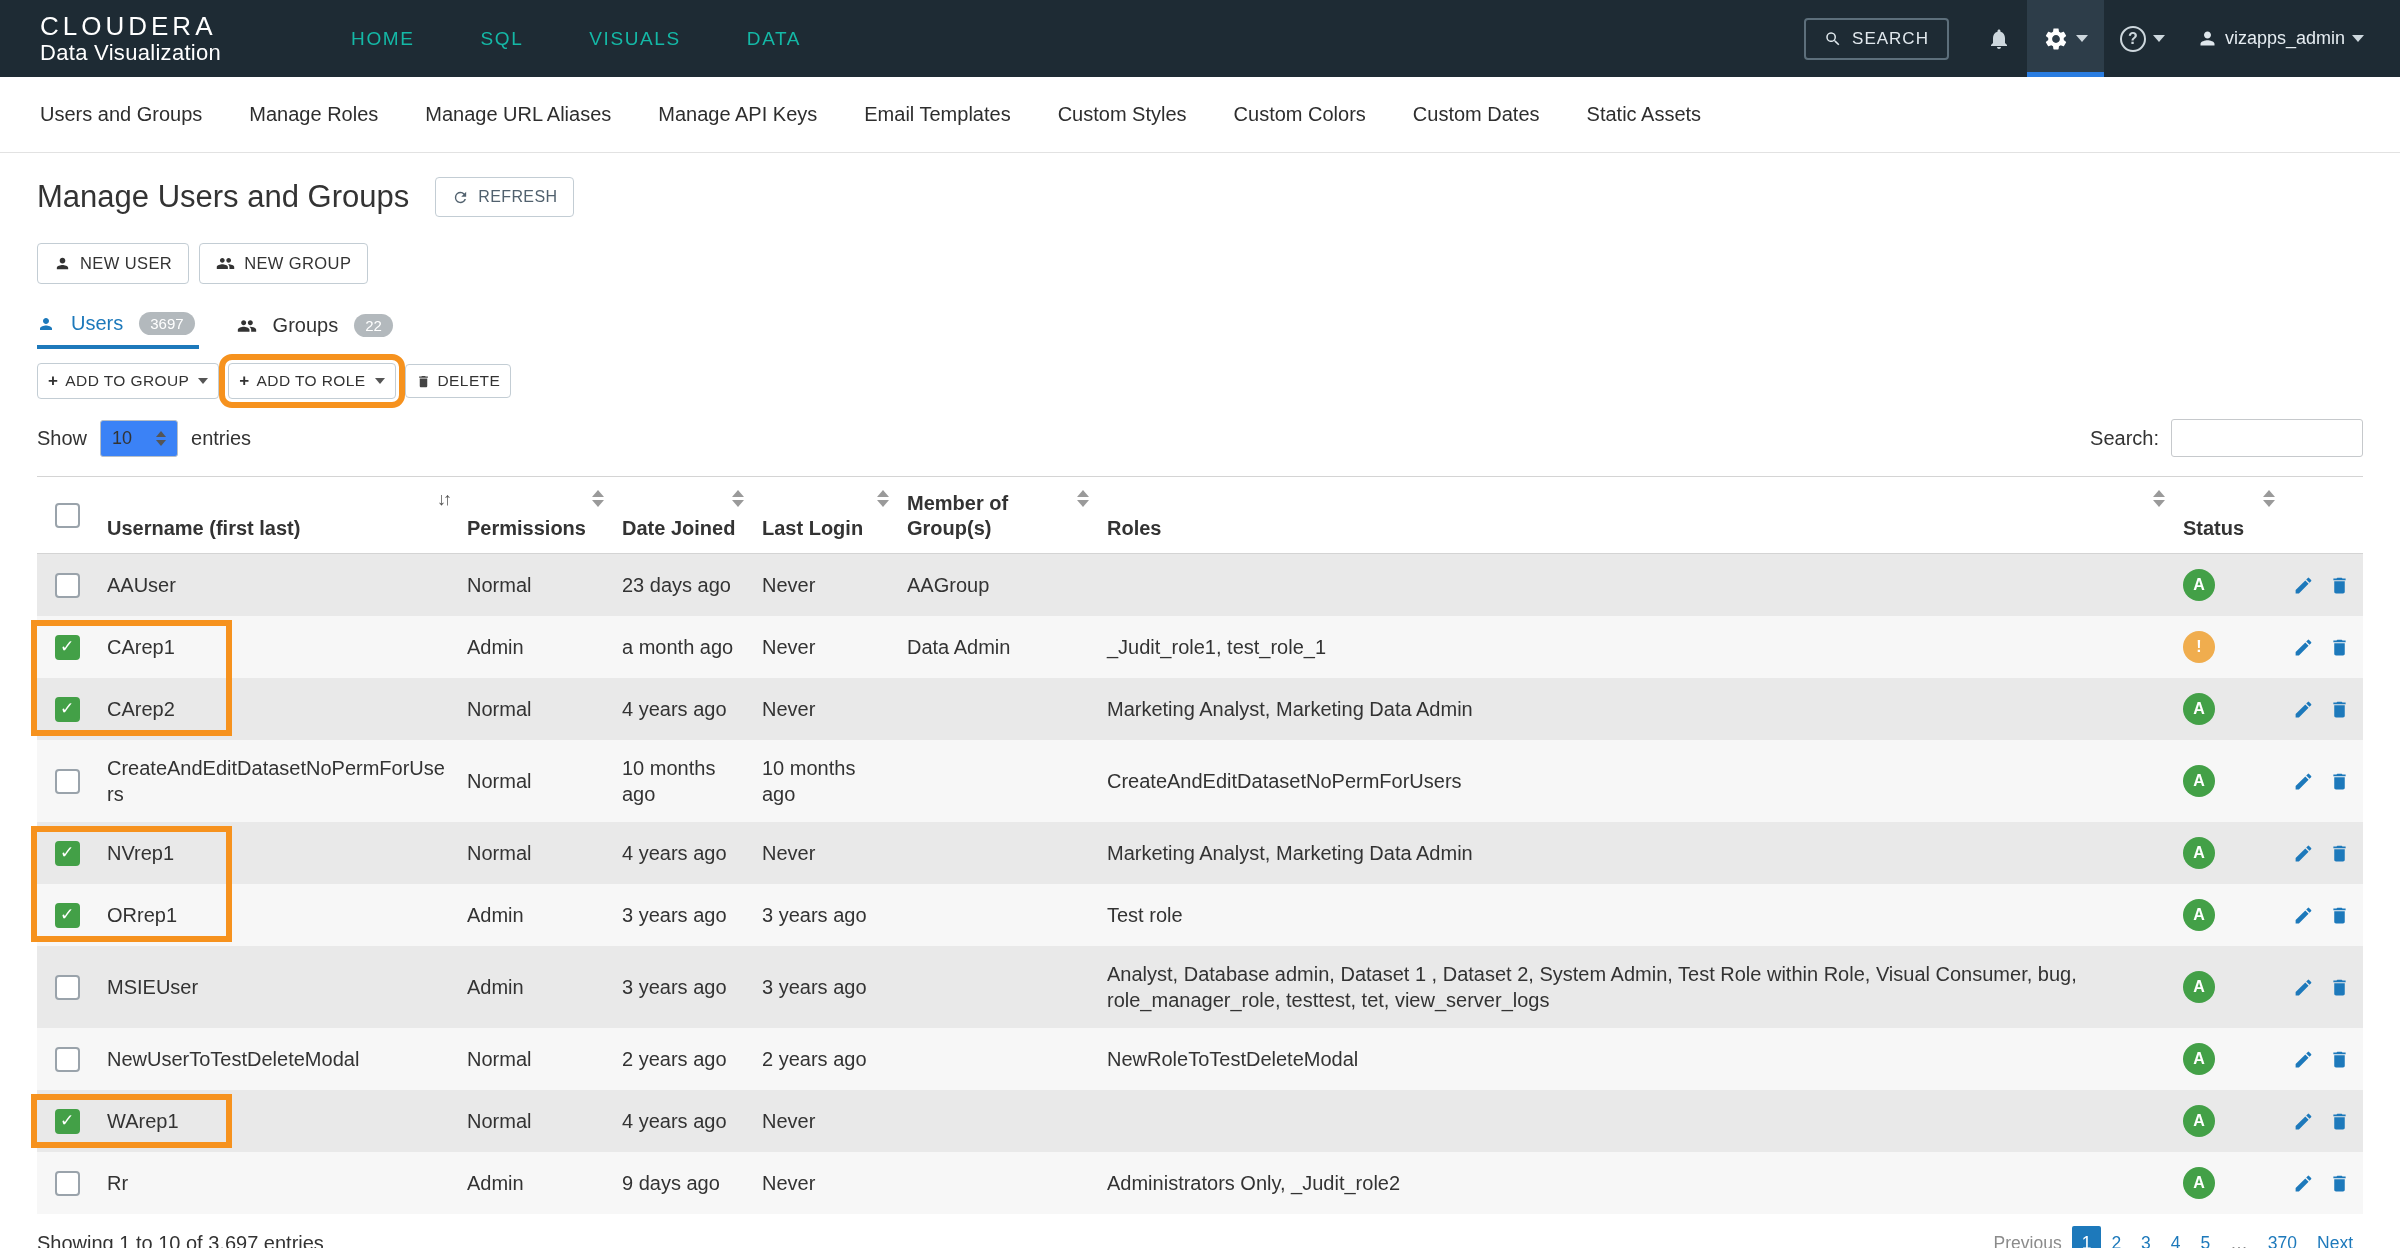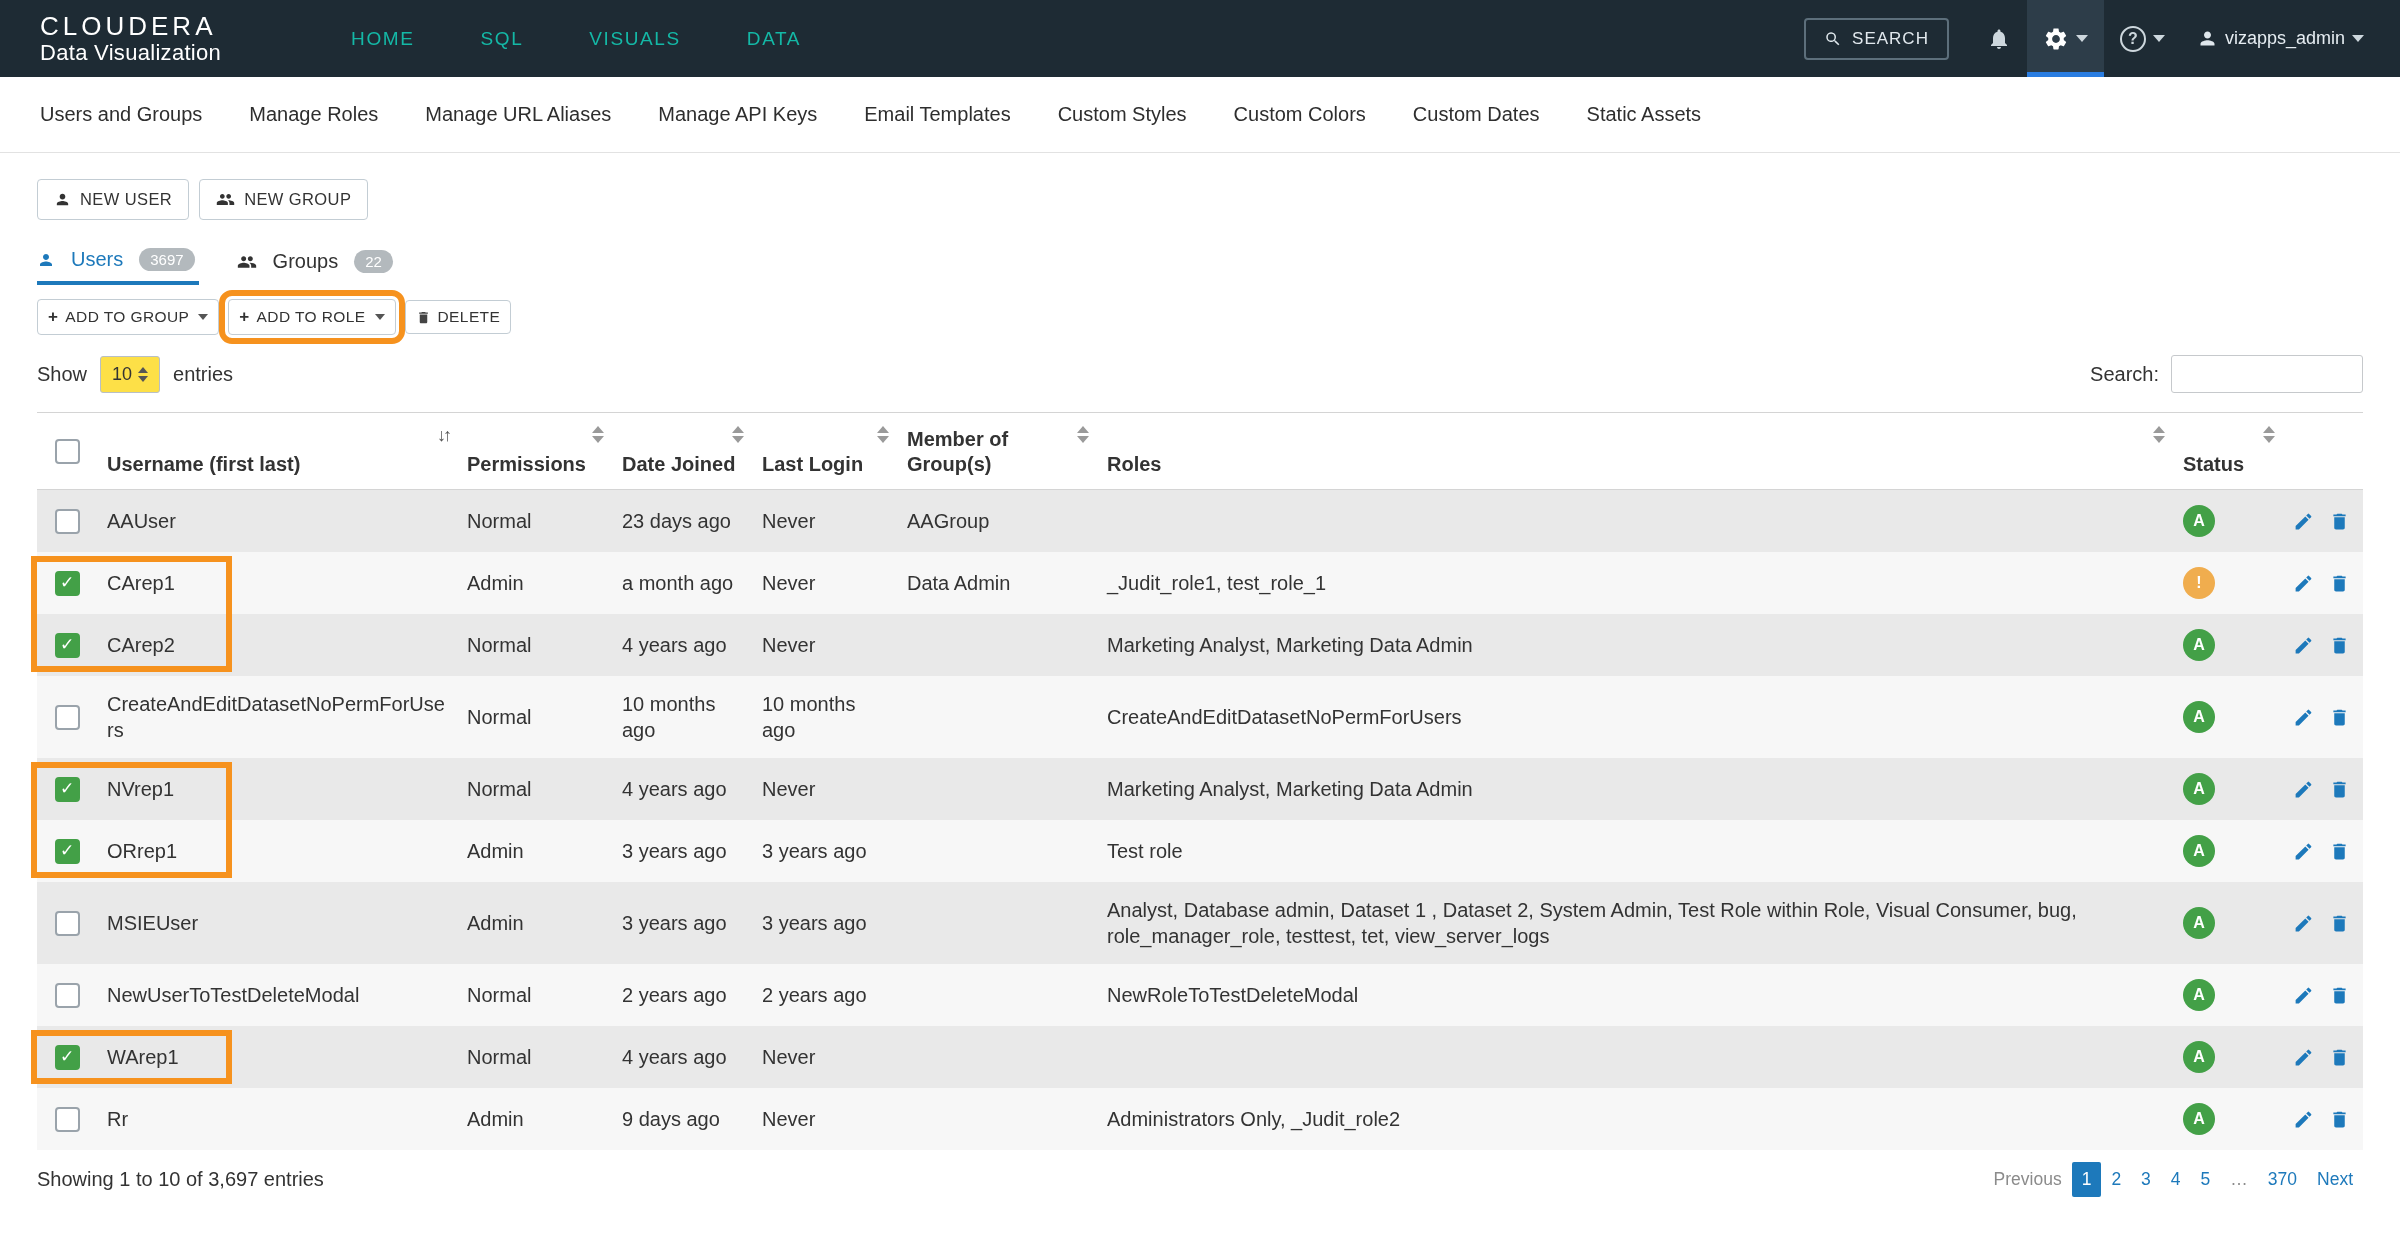--- a/index.html
+++ b/index.html
@@ -47,21 +47,21 @@
   .tab{display:flex;align-items:center;gap:16px;font-size:20px;padding:0 4px 10px 0;cursor:pointer;color:#333}
   .tab.active{color:var(--accent);border-bottom:4px solid var(--accent)}
   .badge{background:#b3b9bd;color:#fff;border-radius:13px;padding:3px 11px;font-size:15px}
   .bulk-row{margin-top:14px;display:flex;gap:9px;align-items:center}
   .btn-small{padding:7px 10px;font-size:15.5px;gap:7px}
   .plus{font-weight:bold;font-size:17px}
   .caret-dark{width:0;height:0;border-left:5px solid transparent;border-right:5px solid transparent;border-top:6px solid #555;display:inline-block;margin-left:2px}
   .hl-outline{outline:6px solid var(--highlight);outline-offset:3px}
   .controls-row{margin-top:20px;display:flex;align-items:flex-end;justify-content:space-between;font-size:20px}
   .show-entries{display:flex;align-items:center;gap:13px}
-  .select{display:flex;align-items:center;gap:6px;border:1px solid #b8bfc6;border-radius:3px;padding:7px 11px;font-size:18px;cursor:pointer;background:#fde047}
+  .select{display:flex;align-items:center;gap:24px;border:1px solid #b8bfc6;border-radius:3px;padding:7px 11px;font-size:18px;cursor:pointer;background:#3b82f6}
   .updown{display:flex;flex-direction:column;gap:3px}
   .updown i,.sort i{width:0;height:0;border-left:5px solid transparent;border-right:5px solid transparent;display:block}
   .updown .u{border-bottom:6px solid #555}
   .updown .d{border-top:6px solid #555}
   .search-area{display:flex;align-items:center;gap:12px}
   .search-input{width:192px;height:38px;border:1px solid #c6c9cc;border-radius:3px;font-size:18px;padding:0 10px;font-family:inherit}
 
   
   .table{margin-top:19px;border-top:1px solid #d4d4d4}
   .thead-row,.tr{display:grid;grid-template-columns:60px 360px 155px 140px 145px 200px 1fr 110px 80px;align-items:center}
@@ -164,20 +164,31 @@
     <span class="subnav-item">Manage API Keys</span>
     <span class="subnav-item">Email Templates</span>
     <span class="subnav-item">Custom Styles</span>
     <span class="subnav-item">Custom Colors</span>
     <span class="subnav-item">Custom Dates</span>
     <span class="subnav-item">Static Assets</span>
   </nav>
 
   <main class="content">
 
+    <div class="title-row">
+      <h1>Manage Users and Groups</h1>
+      <button class="btn btn-refresh">
+        <span style="display:inline-flex">
+          <svg width="17" height="17" viewBox="0 0 24 24" fill="#51616e">
+              <path d="M17.65 6.35A7.95 7.95 0 0 0 12 4a8 8 0 1 0 7.73 10h-2.08A6 6 0 1 1 12 6c1.66 0 3.14.69 4.22 1.78L13 11h7V4l-2.35 2.35z"></path>
+            </svg>
+        </span>
+        <span>REFRESH</span>
+      </button>
+    </div>
 
     <div class="create-row">
       <button class="btn btn-create">
         <span style="display:inline-flex">
           <svg width="17" height="17" viewBox="0 0 24 24" fill="#333">
               <path d="M12 12c2.21 0 4-1.79 4-4s-1.79-4-4-4-4 1.79-4 4 1.79 4 4 4zm0 2c-2.67 0-8 1.34-8 4v2h16v-2c0-2.66-5.33-4-8-4z"></path>
             </svg>
         </span>
         <span>NEW USER</span>
       </button>

